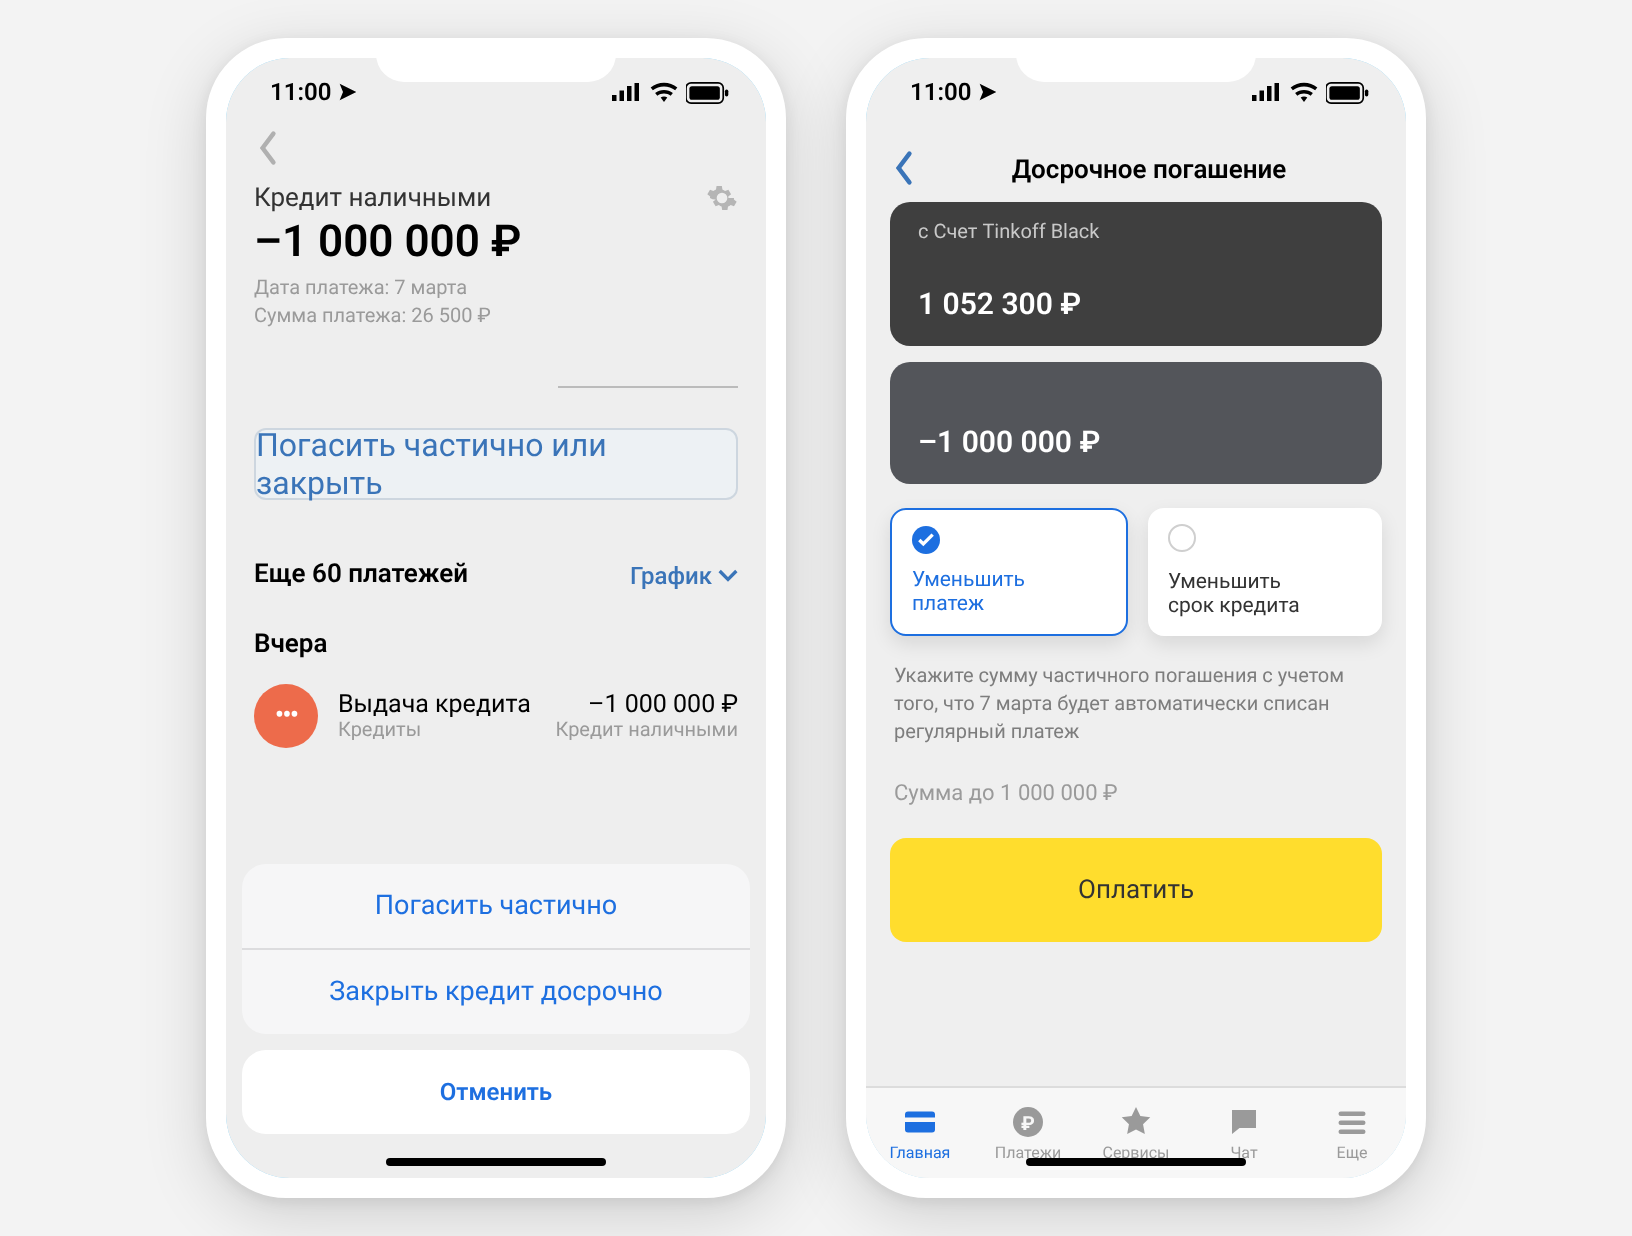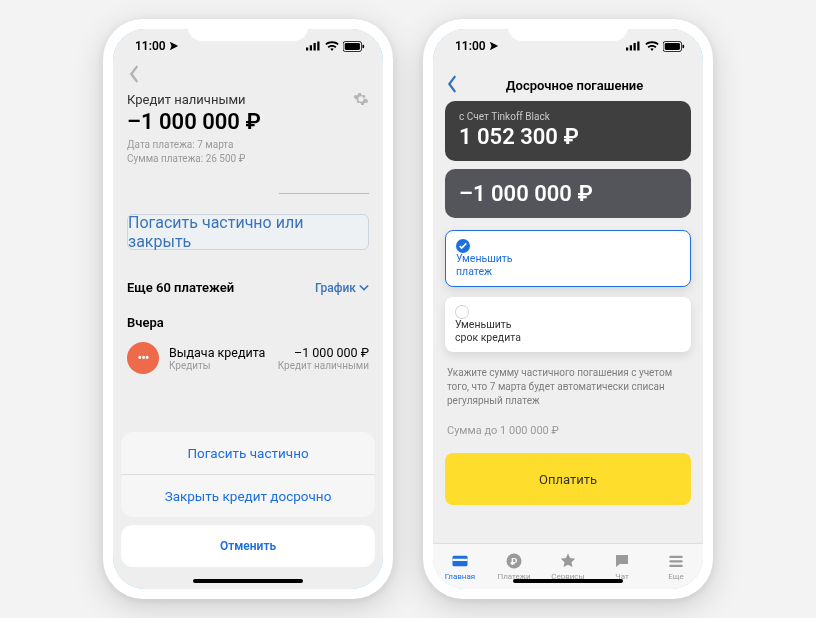--- a/index.html
+++ b/index.html
@@ -103,23 +103,23 @@
     height:30px; display:flex; align-items:flex-end; justify-content:center; position:relative;
     font-size:13px; font-weight:600;padding-left:13px;
   }
   .p2-back { position:absolute; left:12px; color:#3a74b8;}
   .dark-card {
     margin: 8px 12px 0; border-radius:10px; color:#fff; padding: 10px 14px 12px;
   }
   .dark-card.a { background:#3f3f3f;}
   .dark-card.b { background:#53555a;}
   .dc-top { font-size:10px; color:#c9c9c9;}
-  .dc-val { font-size:22px; font-weight:600; margin-top:2px;}
+  .dc-val { font-size:15px; font-weight:600; margin-top:21px;}
   .choice-row {
-    margin: 12px 12px 0; display:flex; gap:10px;flex-direction:column;
+    margin: 12px 12px 0; display:flex; gap:10px;
   }
   .choice {
     flex:1; background:#fff; border-radius:8px; height:64px;
     box-shadow: 0 4px 10px rgba(0,0,0,.1);
     padding:8px 10px; display:flex; flex-direction:column; justify-content:space-between;
     font-size:10.5px; line-height:1.2;
   }
   .choice.selected { border:1.5px solid #1d6fe0; color:#1d6fe0;}
   .choice .dot {
     width:14px;height:14px;border-radius:50%;

